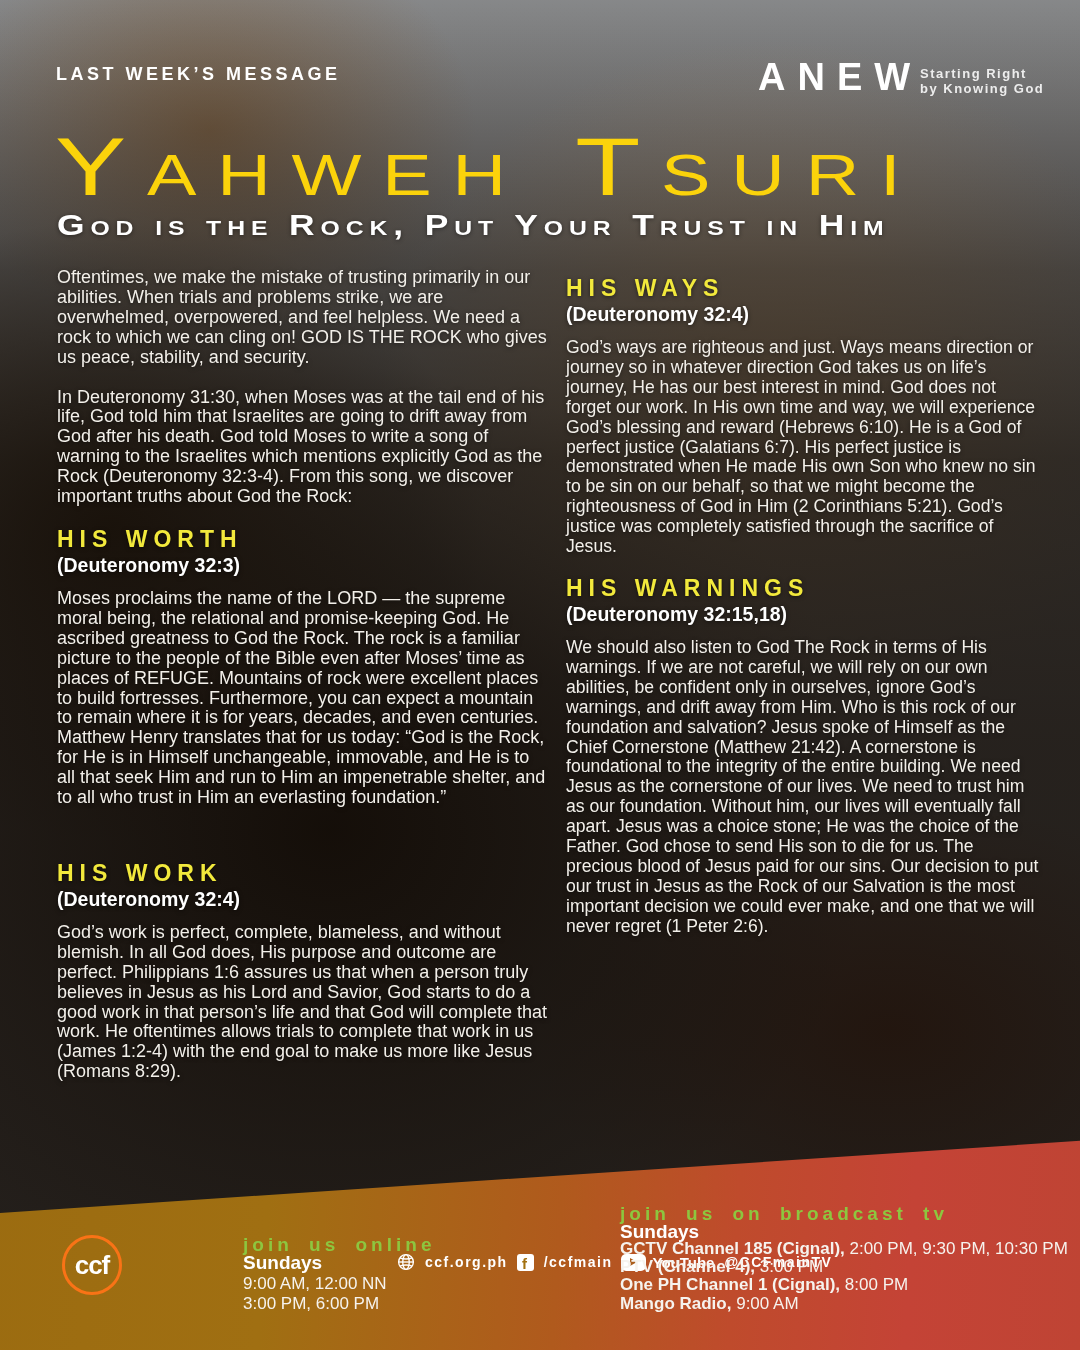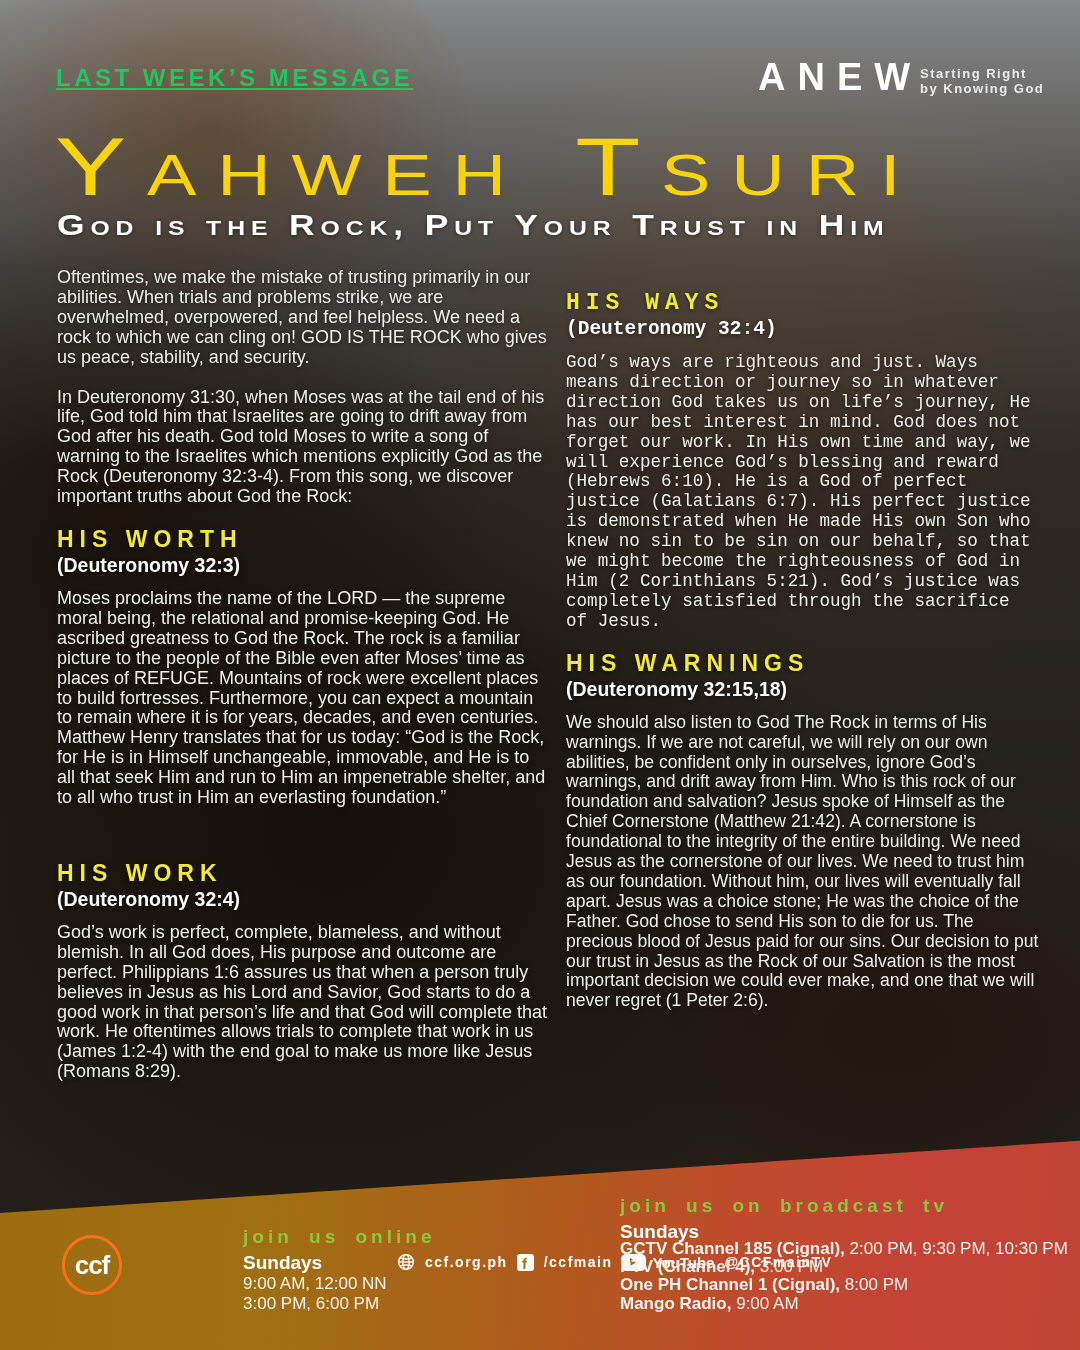--- a/index.html
+++ b/index.html
@@ -16,22 +16,22 @@
       linear-gradient(180deg,#909294 0%,#8b8d8f 55%,#87898c 100%);}
   .bg-darken{position:absolute;inset:0;background:
       linear-gradient(180deg, rgba(22,15,9,.08) 0%, rgba(22,15,9,.35) 10%,
         rgba(20,14,8,.60) 20%, rgba(20,14,8,.78) 34%,
         rgba(19,13,8,.84) 55%, rgba(18,12,7,.86) 100%);}
   .bg-band{position:absolute;inset:0;
       clip-path:polygon(0% 89.85%, 100% 84.5%, 100% 100%, 0% 100%);
       background:linear-gradient(94deg,#9a6b10 0%,#a06f12 30%,#b05a1d 55%,
         #bf4b2c 70%,#c44336 85%,#bf4434 100%);}
   
-  .kicker{position:absolute;left:56px;top:64px;font-size:24px;font-weight:700;
-      letter-spacing:3.5px;color:#22c55e;white-space:nowrap;text-decoration:underline;}
+  .kicker{position:absolute;left:56px;top:64px;font-size:18px;font-weight:700;
+      letter-spacing:3.5px;color:#ffffff;white-space:nowrap;}
   .brand{position:absolute;left:758px;top:56px;font-size:38px;font-weight:700;
       letter-spacing:12px;color:#fff;white-space:nowrap;}
   .brand-tag{position:absolute;left:920px;top:66px;font-size:13px;font-weight:700;
       letter-spacing:1.5px;line-height:15px;color:#ededed;white-space:nowrap;}
   
   .title{position:absolute;left:55px;top:126px;font-size:82px;font-weight:400;
       font-variant:small-caps;letter-spacing:16px;color:#fbd30b;white-space:nowrap;
       transform:scaleX(1.3);transform-origin:0 50%;line-height:1;}
   .subtitle{position:absolute;left:57px;top:207px;font-size:30px;font-weight:700;
       font-variant:small-caps;letter-spacing:5px;color:#fff;white-space:nowrap;
@@ -39,33 +39,33 @@
       text-shadow:0 1px 4px rgba(0,0,0,.45);}
   
   .col{position:absolute;font-size:18px;line-height:19.9px;
       text-shadow:0 1px 4px rgba(0,0,0,.55);}
   .col-left{left:57px;top:268px;width:492px;}
   .col-right{left:566px;top:274px;width:474px;font-size:17.6px;}
   .col p{margin:0;}
   .col p + p{margin-top:20px;}
   .section{margin-top:19px;}
   .section + .section{margin-top:52px;}
-  .col-right .section:first-child{margin-top:16px;font-family:Liberation Mono, monospace;}
+  .col-right .section:first-child{margin-top:1px;}
   .col-right .section + .section{margin-top:18px;}
   .sec-h{margin:0;font-size:23px;font-weight:700;letter-spacing:6px;
       color:#f2e93c;line-height:26px;white-space:nowrap;}
   .sec-ref{font-size:19.5px;font-weight:700;color:#fff;margin-top:2px;line-height:22px;}
   .sec-body{margin-top:13px !important;}
   
   .ccf-logo{position:absolute;left:62px;top:1235px;width:60px;height:60px;
       border:3px solid #f97316;border-radius:50%;box-sizing:border-box;
       display:flex;align-items:center;justify-content:center;
       font-size:26px;font-weight:700;letter-spacing:-1px;color:#fff;}
   .join-h{position:absolute;font-size:19px;font-weight:700;letter-spacing:4px;
-      word-spacing:7px;color:#8dc63f;white-space:nowrap;}
+      word-spacing:7px;color:#8dc63f;white-space:nowrap;margin-top:8px;}
   .join-online-h{left:243px;top:1226px;}
   .join-tv-h{left:620px;top:1195px;}
   .f-day{position:absolute;font-size:19px;font-weight:700;color:#fff;white-space:nowrap;}
   .f-line{position:absolute;font-size:17px;color:#f6f3ee;white-space:nowrap;}
   .links{position:absolute;left:397px;top:1252px;display:flex;
       flex-direction:row;gap:9px;}
   .link-row{display:flex;align-items:center;gap:10px;height:20px;
       font-size:14px;font-weight:700;letter-spacing:1.5px;color:#fff;}
   .globe{width:18px;height:18px;flex:0 0 auto;}
   .fb-box{width:17px;height:17px;background:#fff;border-radius:3px;flex:0 0 auto;

